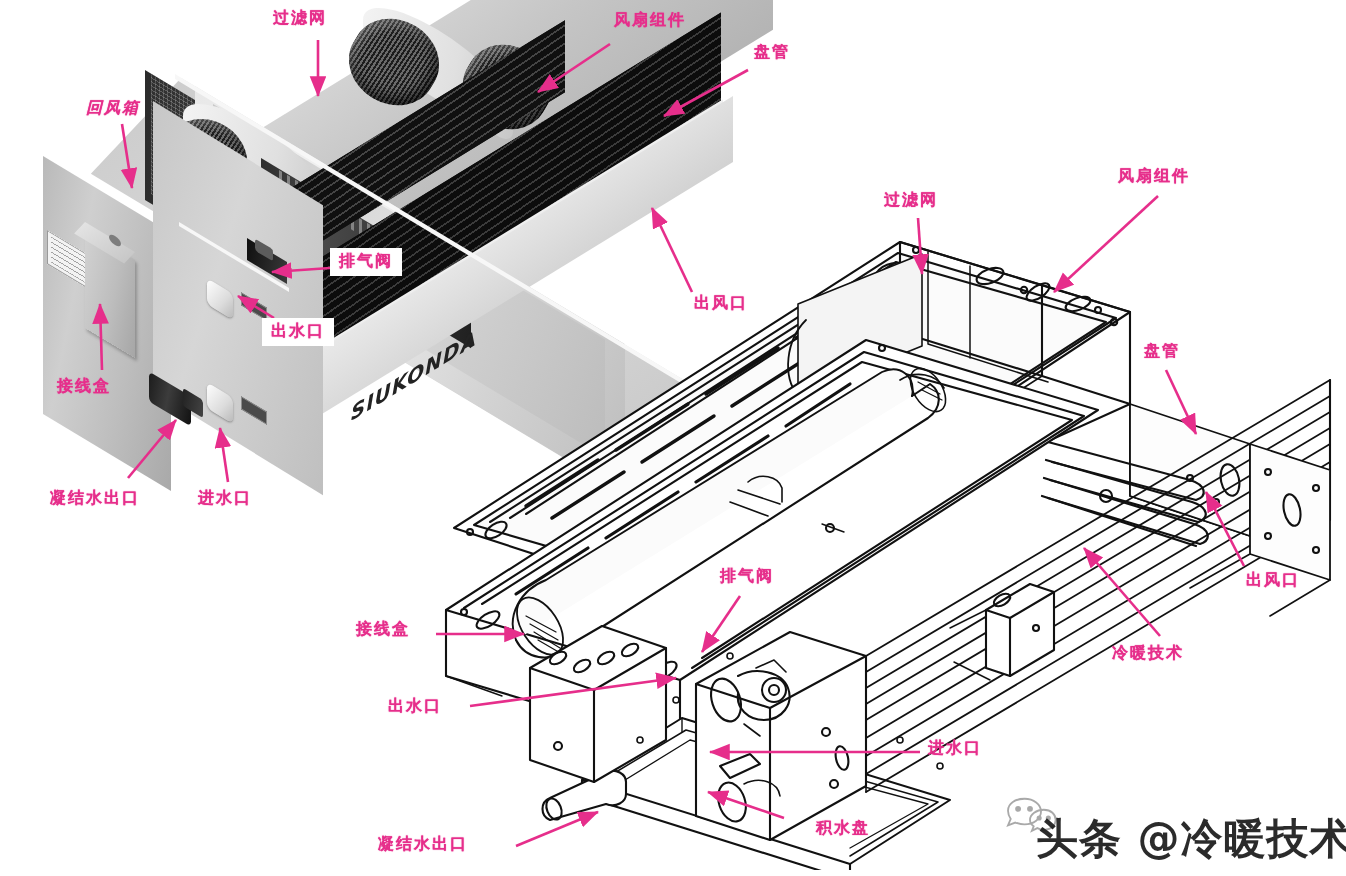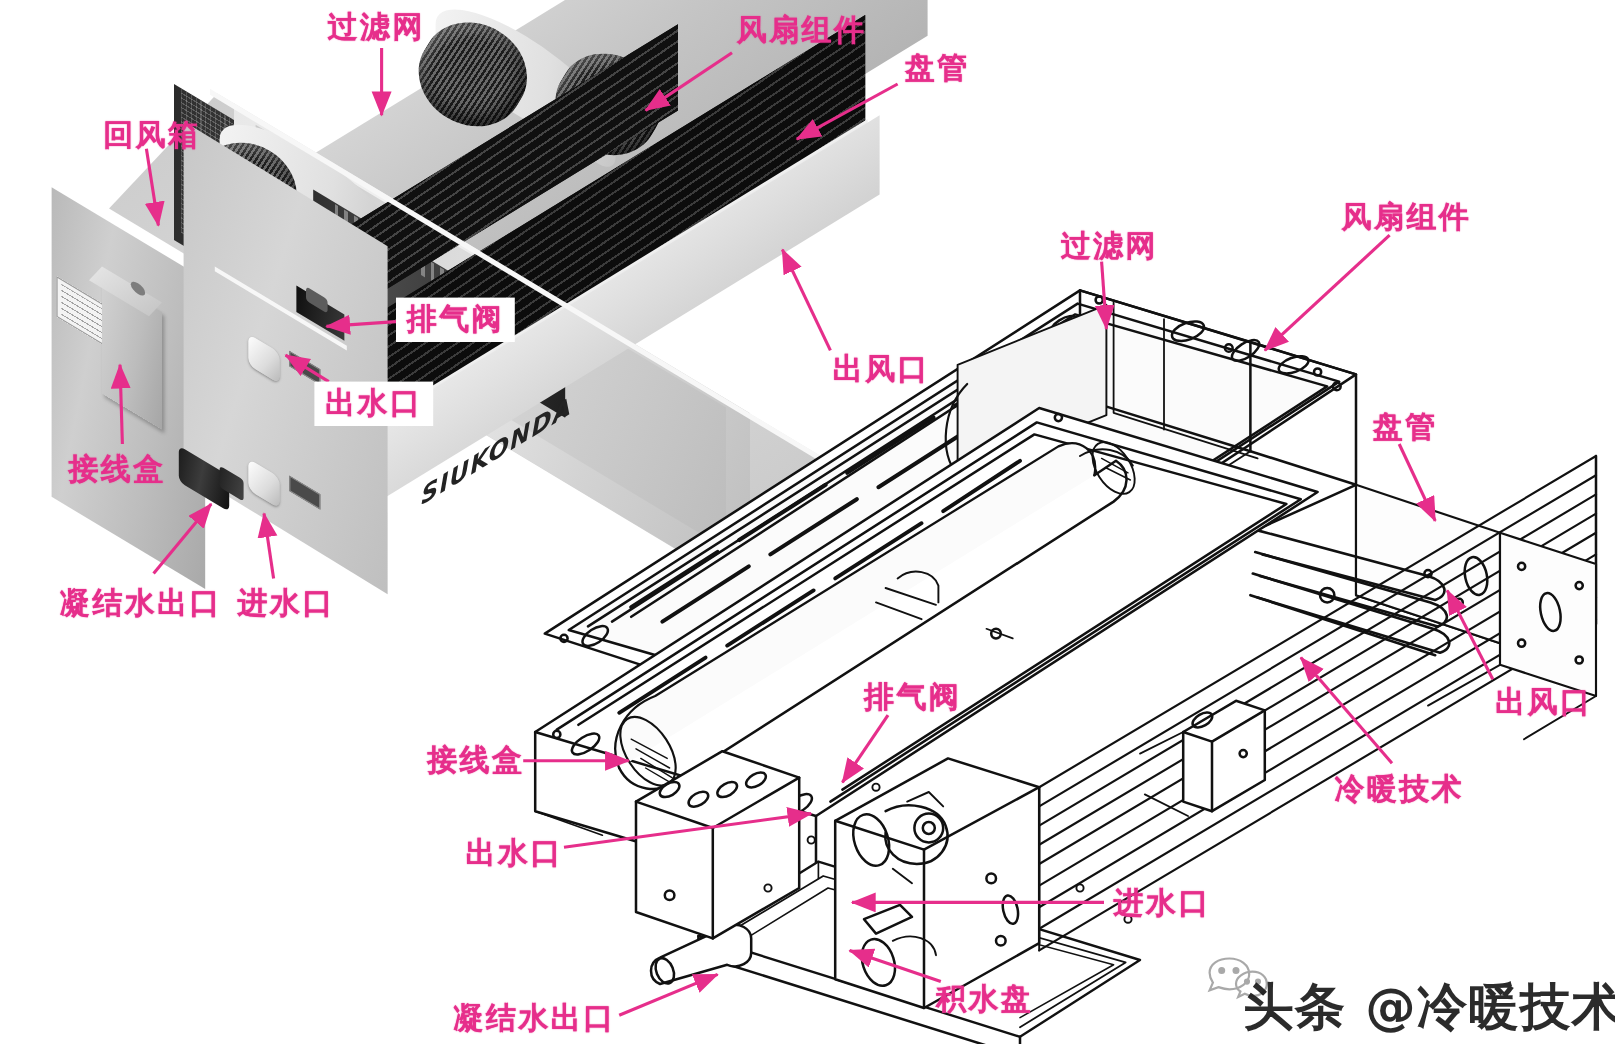--- a/index.html
+++ b/index.html
@@ -7,21 +7,21 @@
     font-family:"DejaVu Sans","Liberation Sans",sans-serif;
     width:1346px;height:876px;overflow:hidden;position:relative;
   }
   #stage{position:relative;width:1346px;height:876px;background:#ffffff;overflow:hidden;}
 
   
   .lbl{
     position:absolute;
     color:#E62E8B;
     font-weight:700;
-    font-size:25px;
+    font-size:16px;
     letter-spacing:2px;
     white-space:nowrap;
     line-height:1;
     text-shadow:0 0 1px #E62E8B;
   }
   .lbl.boxed{
     background:#ffffff;
     padding:5px 9px 7px 9px;
     box-shadow:0 0 0 0 #fff;
   }
@@ -512,41 +512,41 @@
       <path d="M1160,636 L1084,548"></path>
       <path d="M436,634 L524,634"></path>
       <path d="M740,596 L702,652"></path>
       <path d="M470,706 L676,678"></path>
       <path d="M920,752 L710,752"></path>
       <path d="M784,818 L708,792"></path>
       <path d="M516,846 L598,812"></path>
     </g>
   </svg>
 
-  <div class="lbl" style="left:86px;top:100px;">回风箱</div>
+  <div class="lbl" style="left:86px;top:100px;font-style:italic;">回风箱</div>
   <div class="lbl" style="left:273px;top:10px;">过滤网</div>
   <div class="lbl" style="left:614px;top:12px;">风扇组件</div>
   <div class="lbl" style="left:754px;top:44px;">盘管</div>
   <div class="lbl boxed" style="left:330px;top:248px;">排气阀</div>
   <div class="lbl" style="left:694px;top:295px;">出风口</div>
   <div class="lbl boxed" style="left:262px;top:318px;">出水口</div>
   <div class="lbl" style="left:57px;top:378px;">接线盒</div>
   <div class="lbl" style="left:50px;top:490px;">凝结水出口</div>
   <div class="lbl" style="left:198px;top:490px;">进水口</div>
 
   <div class="lbl" style="left:884px;top:192px;">过滤网</div>
   <div class="lbl" style="left:1118px;top:168px;">风扇组件</div>
   <div class="lbl" style="left:1144px;top:343px;">盘管</div>
   <div class="lbl" style="left:1246px;top:572px;">出风口</div>
   <div class="lbl" style="left:1112px;top:645px;">冷暖技术</div>
   <div class="lbl" style="left:356px;top:621px;">接线盒</div>
   <div class="lbl" style="left:720px;top:568px;">排气阀</div>
   <div class="lbl" style="left:388px;top:698px;">出水口</div>
   <div class="lbl" style="left:928px;top:740px;">进水口</div>
-  <div class="lbl" style="left:780px;top:820px;">积水盘</div>
+  <div class="lbl" style="left:816px;top:820px;">积水盘</div>
   <div class="lbl" style="left:378px;top:836px;">凝结水出口</div>
 
   <svg class="wm-logo" viewBox="0 0 60 48">
     <g stroke="#555" stroke-width="2" fill="none">
       <path d="M6,16 C6,8 14,3 24,3 C34,3 42,9 42,17 C42,25 34,31 24,31 C20,31 17,30 14,29 L6,32 L9,25 C7,22 6,19 6,16 Z"></path>
       <path d="M30,26 C30,20 37,15 45,15 C53,15 58,20 58,26 C58,32 53,37 45,37 C42,37 40,36 38,35 L32,38 L34,33 C31,31 30,29 30,26 Z"></path>
       <circle cx="17" cy="14" r="2.2" fill="#555"></circle>
       <circle cx="30" cy="14" r="2.2" fill="#555"></circle>
       <circle cx="40" cy="24" r="1.8" fill="#555"></circle>
       <circle cx="50" cy="24" r="1.8" fill="#555"></circle>

